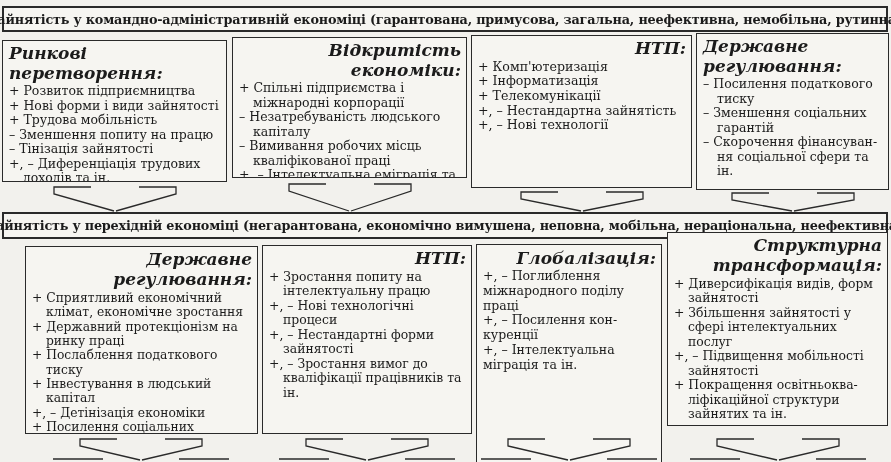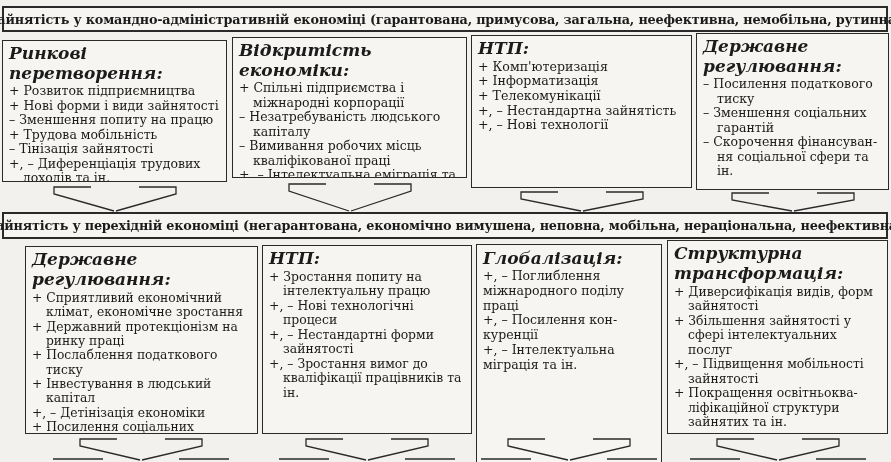--- a/index.html
+++ b/index.html
@@ -19,52 +19,52 @@
   .banner.middle{top:212px;height:23px;}
   .fbox{
     position:absolute;border:1.6px solid #2a2a2a;background:#f6f5f1;
     padding:2px 5px 2px 6px;box-sizing:border-box;overflow:hidden;
     font-size:12.5px;line-height:1.16;
   }
   .fbox .title{
     font-weight:bold;font-style:italic;font-size:17px;margin:1px 0 1px 0;
   }
   .t-left .title{text-align:left;}
-  .t-center .title{text-align:left;}
+  .t-center .title{text-align:right;}
   .item{padding-left:14px;text-indent:-14px;margin:0;}
   .items-center .item{padding-left:0;text-indent:0;text-align:left;}
   .m{white-space:pre;}
   
   .b1{left:2px;  top:40px;width:225px;height:142px;}
   .b2{left:232px;top:37px;width:235px;height:141px;}
   .b3{left:471px;top:35px;width:221px;height:153px;font-size:12.6px;}
   .b4{left:696px;top:33px;width:193px;height:157px;}
   
   .b5{left:25px; top:246px;width:233px;height:188px;font-size:12.3px;line-height:1.17;}
   .b6{left:262px;top:245px;width:210px;height:189px;font-size:12.4px;line-height:1.17;}
   .b7{left:476px;top:244px;width:186px;height:230px;font-size:12.5px;line-height:1.18;}
-  .b8{left:667px;top:240px;width:221px;height:194px;font-size:12.4px;line-height:1.17;}
+  .b8{left:667px;top:232px;width:221px;height:194px;font-size:12.4px;line-height:1.17;}
   #arrow-layer{position:absolute;left:0;top:0;width:891px;height:462px;pointer-events:none;}
 </style>
 </head>
 <body>
 
 <div id="canvas">
 
   <div class="banner top">
     <span>Зайнятість у командно-адміністративній економіці (гарантована, примусова, загальна, неефективна, немобільна, рутинна)</span>
   </div>
 
   <div class="fbox b1 t-left">
     <div class="title">Ринкові перетворення:</div>
     <div class="items">
         <div class="item"><span class="m">+ </span>Розвиток підприємництва</div>
         <div class="item"><span class="m">+ </span>Нові форми і види зайня­тості</div>
+        <div class="item"><span class="m">+ </span>Трудова мобільність</div>
         <div class="item"><span class="m">– </span>Зменшення попиту на працю</div>
-        <div class="item"><span class="m">+ </span>Трудова мобільність</div>
         <div class="item"><span class="m">– </span>Тінізація зайнятості</div>
         <div class="item"><span class="m">+, – </span>Диференціація трудових доходів та ін.</div>
       </div>
   </div>
 
   <div class="fbox b2 t-center">
     <div class="title">Відкритість економіки:</div>
     <div class="items">
         <div class="item"><span class="m">+ </span>Спільні підприємства і міжнародні корпорації</div>
         <div class="item"><span class="m">– </span>Незатребуваність людського капіталу</div>

